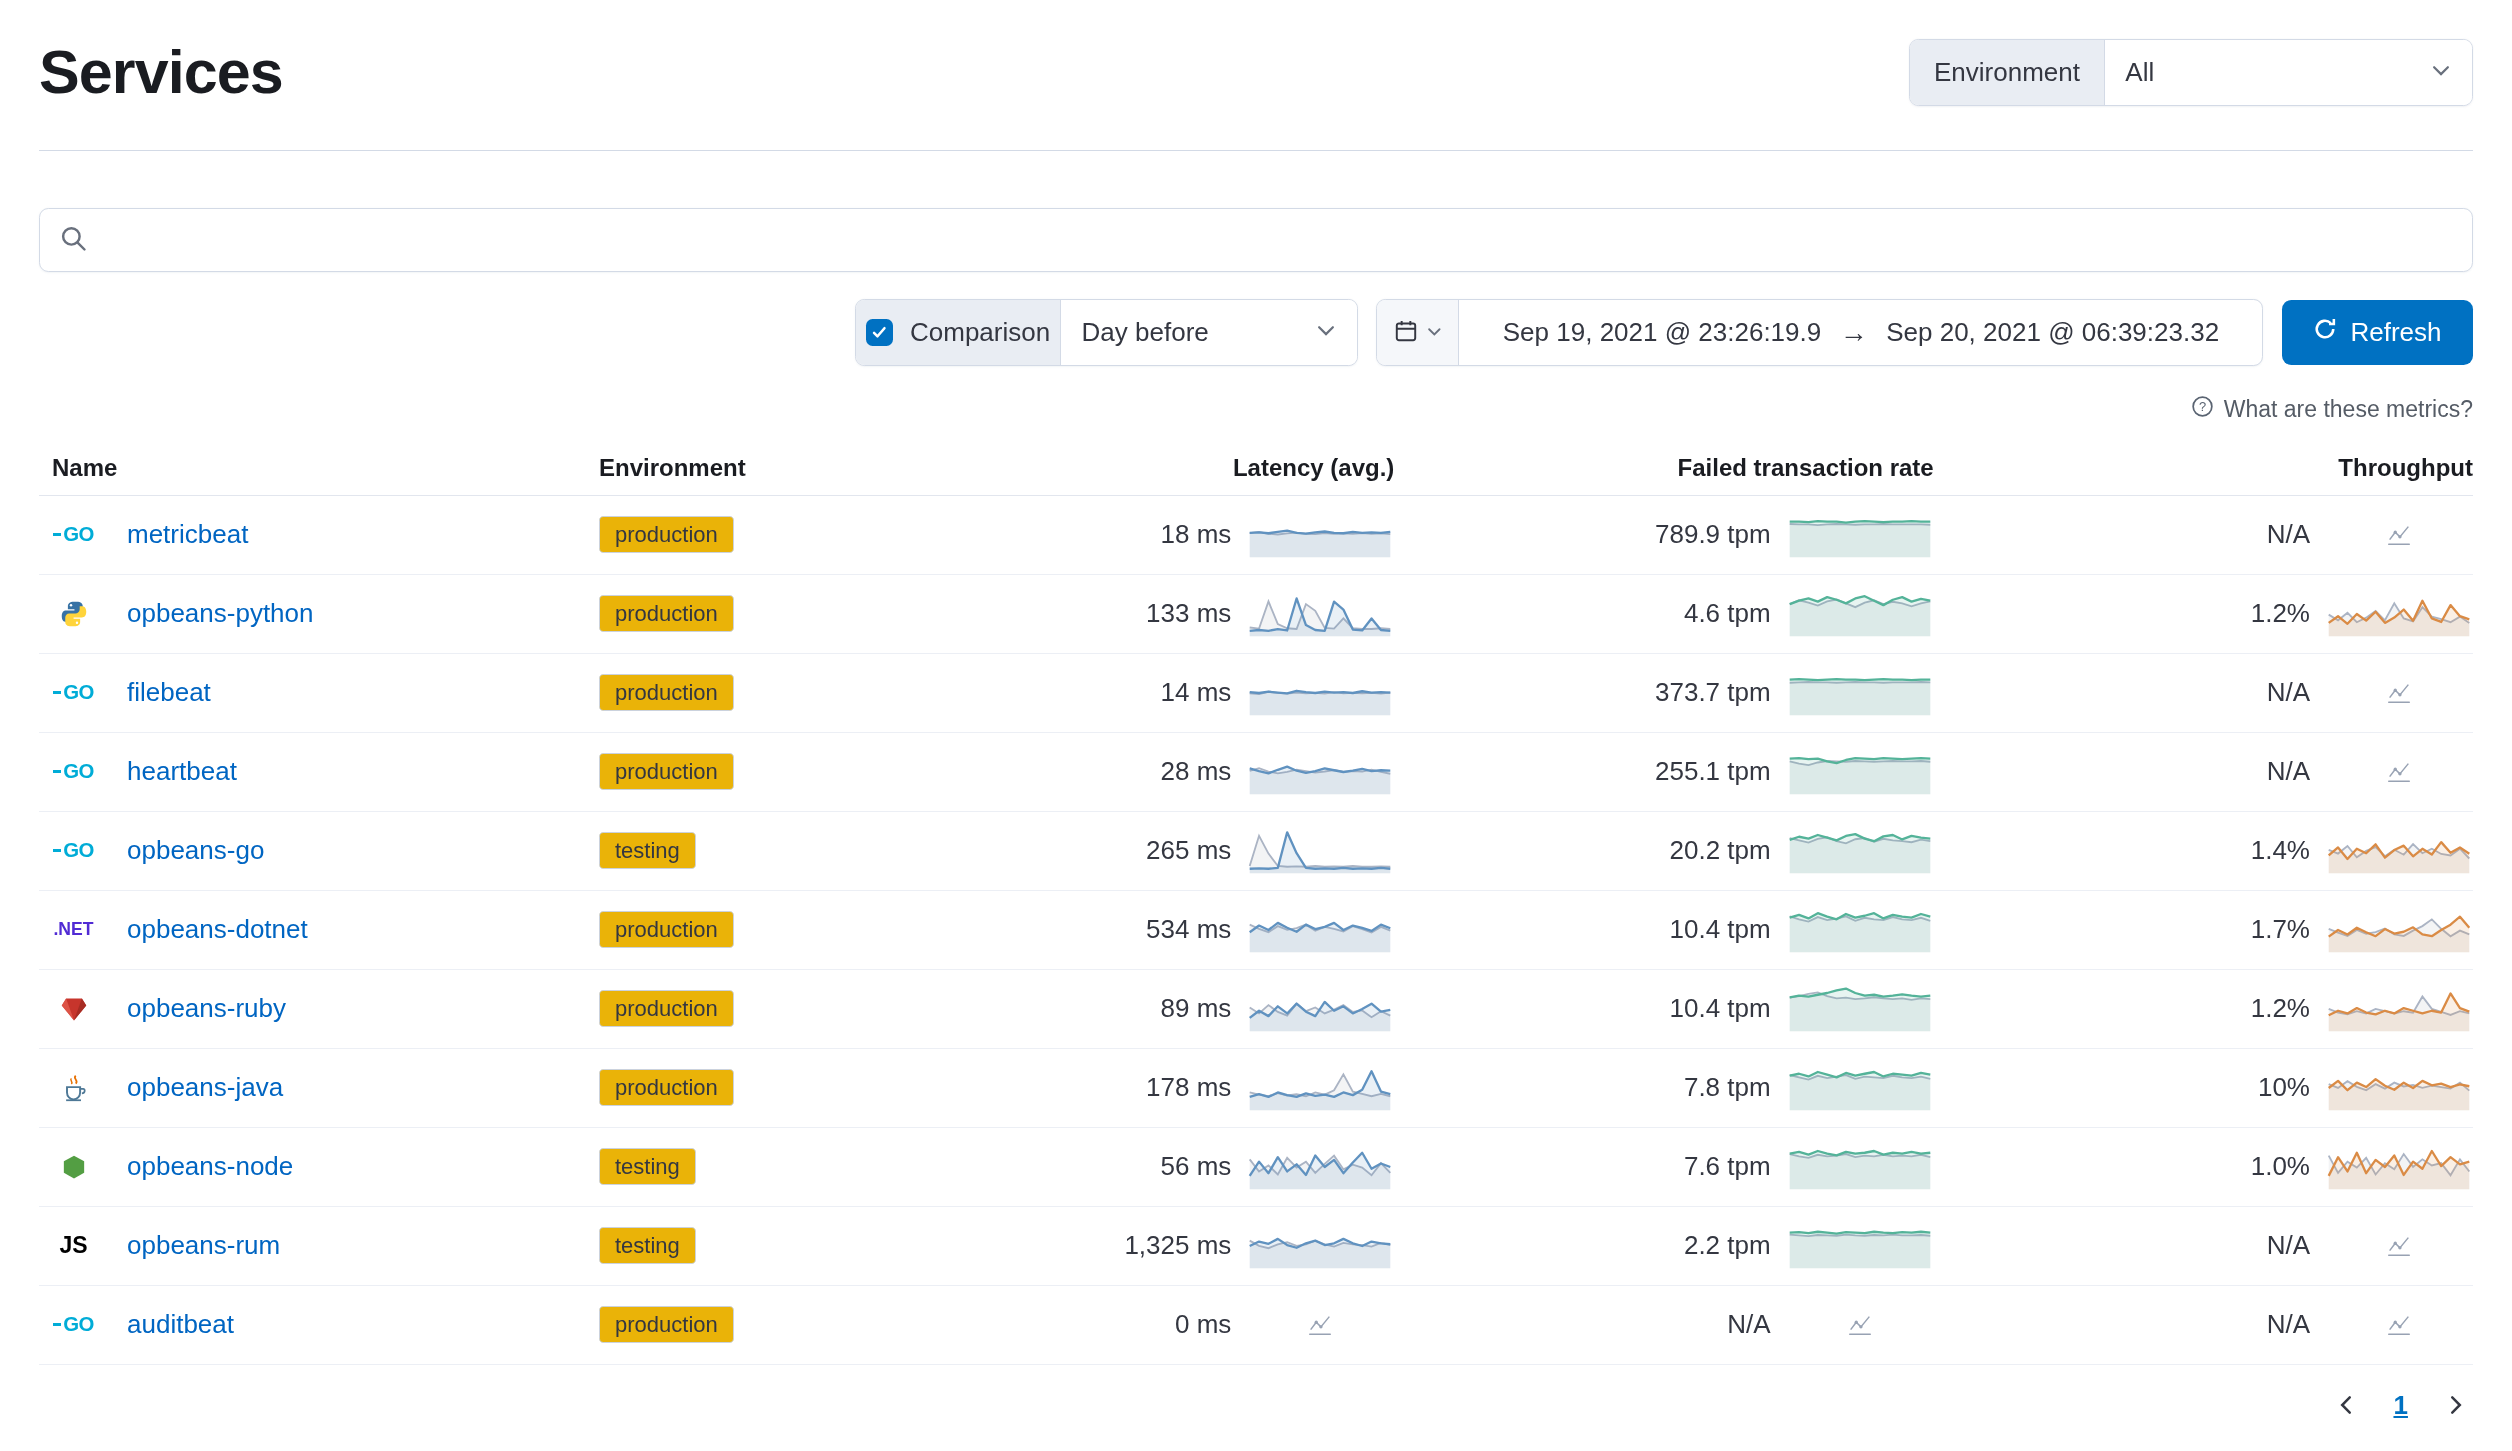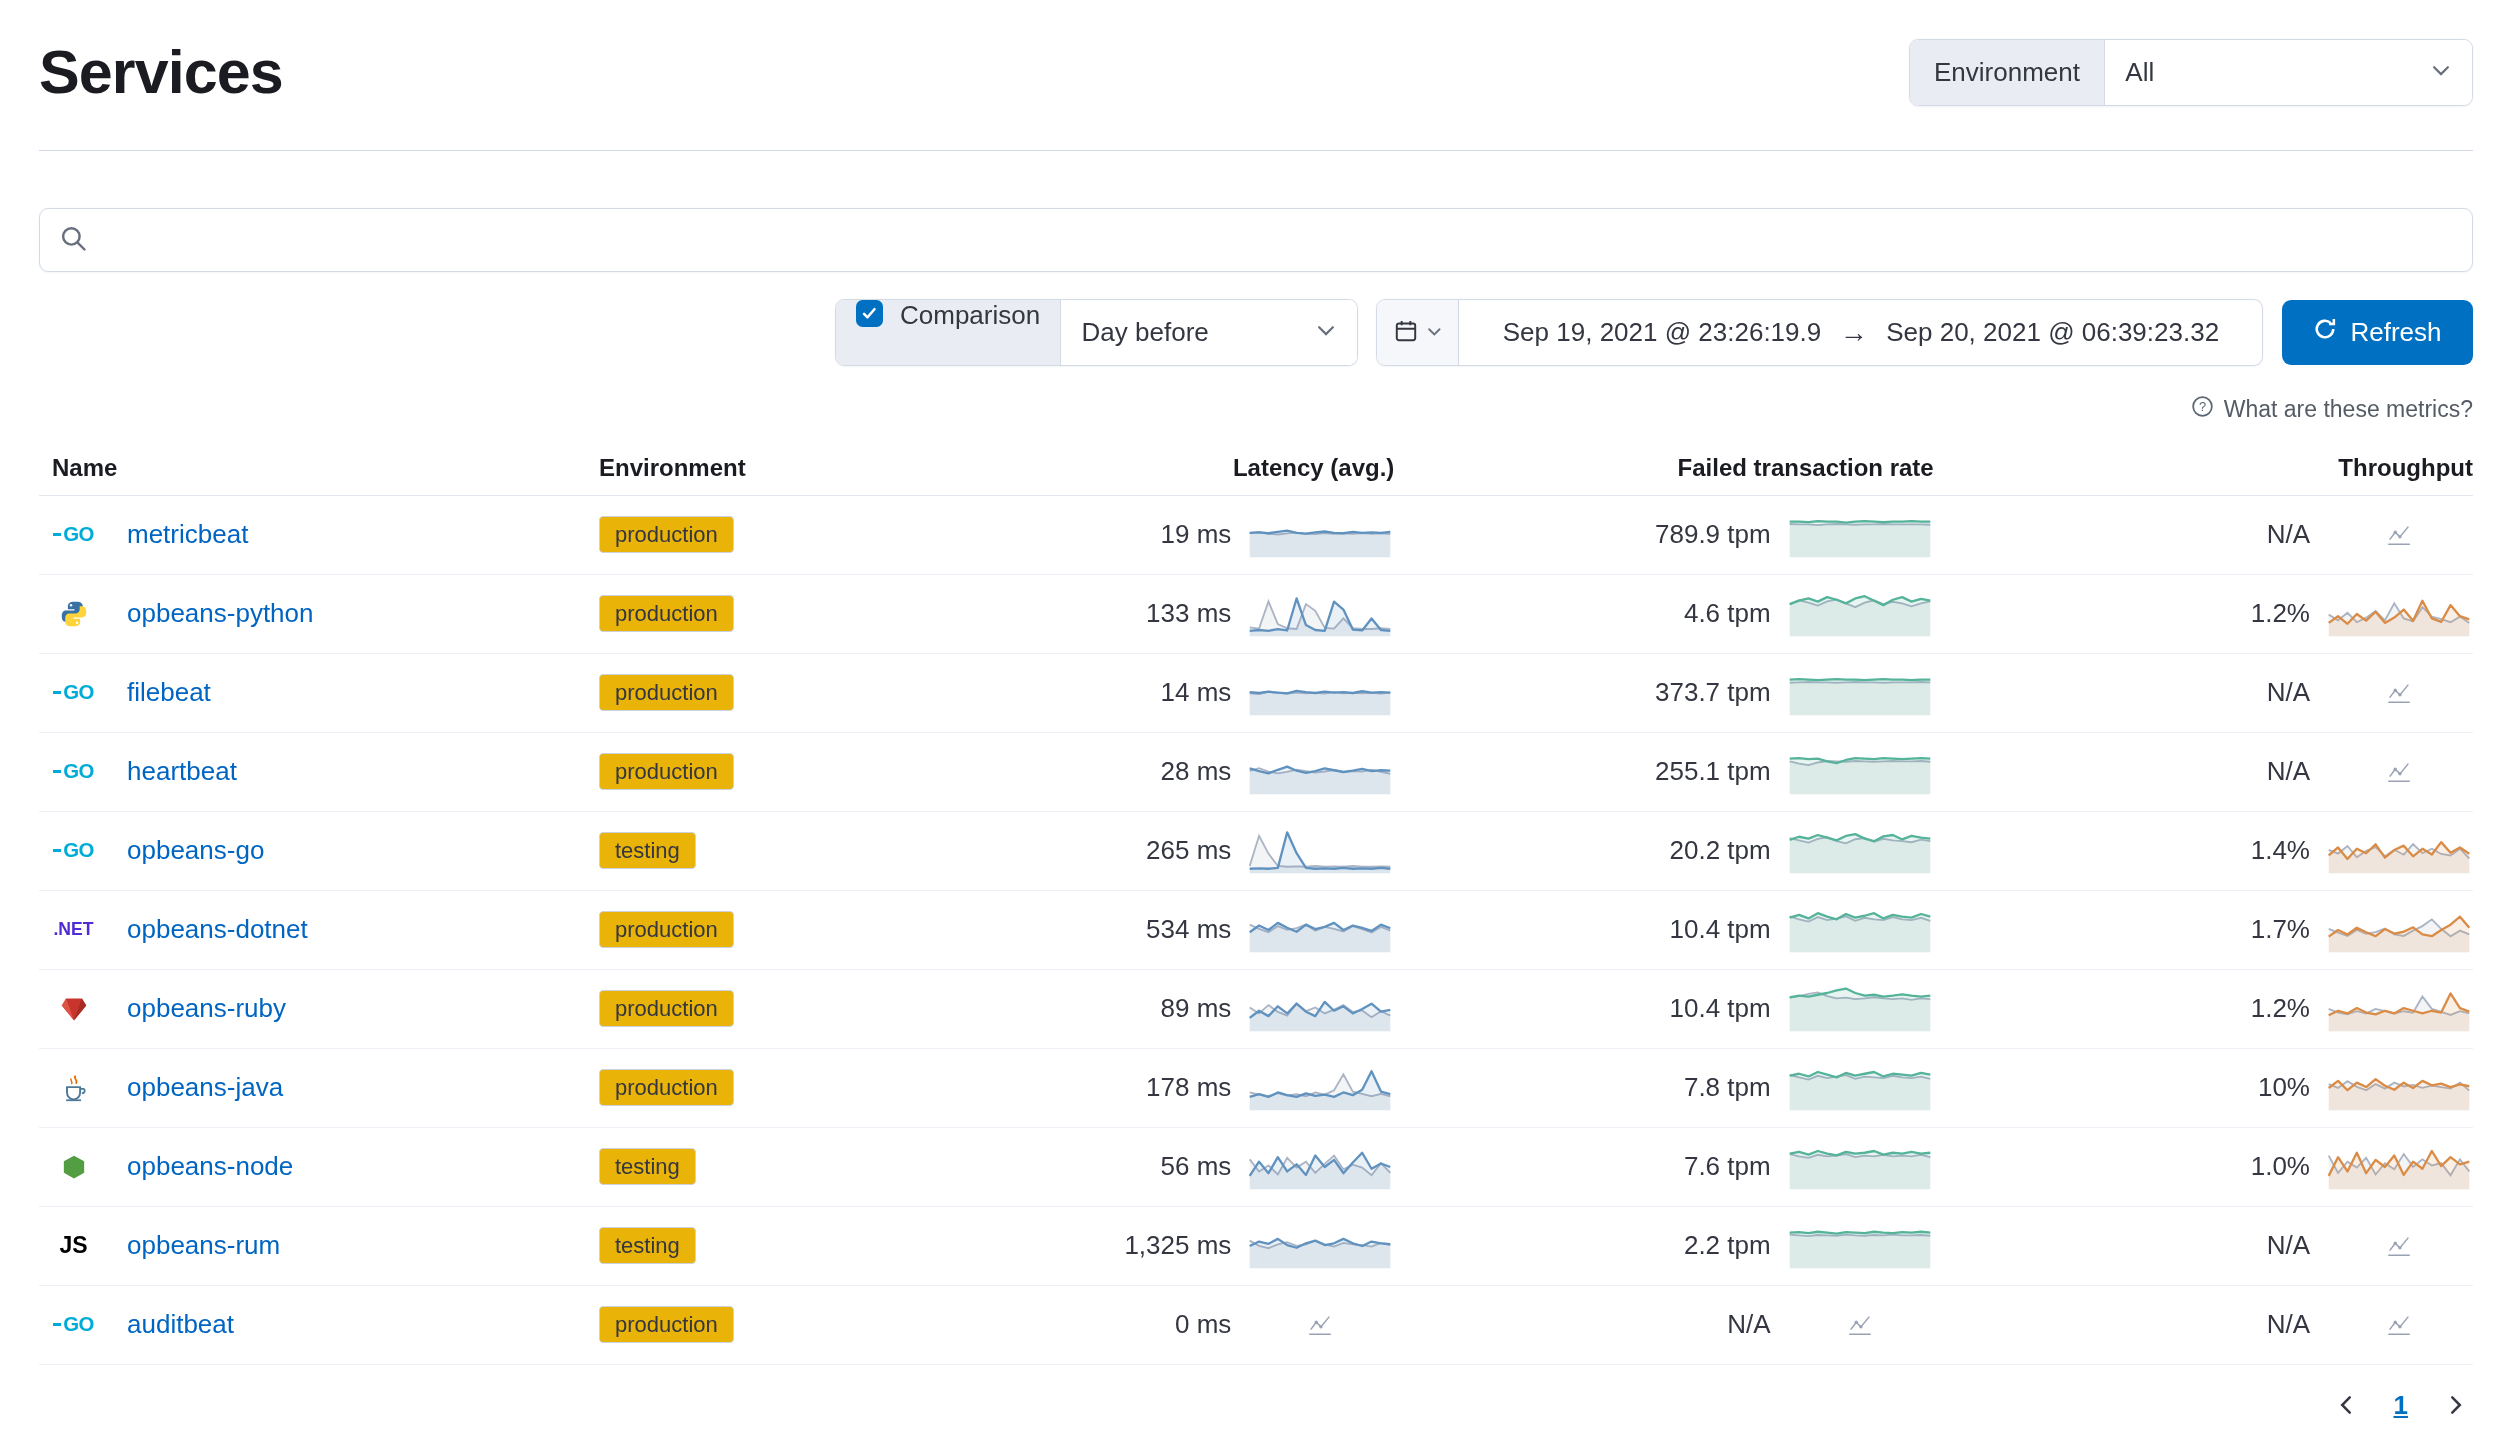--- a/index.html
+++ b/index.html
@@ -16,21 +16,21 @@
   .rule{border:none;border-top:0.9px solid #d3dae6;margin:43px 0 0;}
 
   
   .searchbar{margin-top:57px;height:62px;border:0.9px solid #d3dae6;border-radius:9.3px;display:flex;align-items:center;padding:0 20.4px;gap:15px;box-shadow:0 0.9px 1.9px rgba(152,162,179,.12);}
   .searchbar input{flex:1;border:none;outline:none;font-size:26px;color:#343741;font-family:"Liberation Sans",sans-serif;background:transparent;}
   .searchbar input::placeholder{color:#7a808c;}
 
   
   .controls{margin-top:28px;display:flex;justify-content:flex-end;align-items:center;gap:18.5px;height:65px;}
   .ctrl-group{display:flex;height:65px;border:0.9px solid #d3dae6;border-radius:9.3px;overflow:hidden;box-shadow:0 0.9px 1.9px rgba(152,162,179,.12);background:#fff;}
-  .cmp-box{background:#e9edf3;display:flex;gap:17px;padding:0 20px;border-right:0.9px solid #d3dae6;cursor:pointer;}
+  .cmp-box{background:#e9edf3;display:flex;align-items:center;gap:17px;padding:0 10px;border-right:0.9px solid #d3dae6;cursor:pointer;}
   .checkbox{width:27px;height:27px;background:#0071c2;border-radius:6.5px;display:flex;align-items:center;justify-content:center;flex:none;}
   .cmp-label{font-size:26px;color:#343741;}
   .select-box{display:flex;align-items:center;justify-content:space-between;padding:0 20.4px;width:255px;font-size:26px;background:#fff;cursor:pointer;}
   .datepicker{width:885px;}
   .cal-btn{display:flex;align-items:center;justify-content:center;gap:7.4px;width:82px;background:#f5f7fa;border:none;border-right:0.9px solid #d3dae6;cursor:pointer;padding:0;}
   .dates{flex:1;display:flex;align-items:center;justify-content:center;gap:18.5px;font-size:26px;color:#343741;cursor:pointer;}
   .dates .arrow{font-size:28px;color:#343741;}
   .refresh-btn{height:65px;padding:0 31.5px;background:#0071c2;color:#fff;border:none;border-radius:9.3px;font-size:26px;font-weight:500;display:flex;align-items:center;gap:13px;cursor:pointer;font-family:"Liberation Sans",sans-serif;}
 
   
@@ -170,21 +170,21 @@
     <div class="name-cell">
       <span class="agent-icon">
               <span class="go-badge">GO</span>
             </span>
       <a class="service-link">metricbeat</a>
     </div>
     <div class="env-cell">
       <span class="badge">production</span>
     </div>
     <div class="metric-cell">
-      <span class="metric-value">19 ms</span>
+      <span class="metric-value">18 ms</span>
       <span class="spark">
               <svg width="148" height="52" viewBox="0 0 160 56">
                 <path d="M4.0 25.9 L 14.1 24.6 L 24.3 26.7 L 34.4 27.5 L 44.5 26.3 L 54.7 25.5 L 64.8 26.7 L 74.9 27.1 L 85.1 25.9 L 95.2 26.7 L 105.3 26.3 L 115.5 26.7 L 125.6 25.9 L 135.7 26.7 L 145.9 26.3 L 156.0 27.1 L 156.0 52 L 4.0 52 Z" fill="#69707D" fill-opacity="0.08"></path>
                 <path d="M4.0 25.9 L 14.1 24.6 L 24.3 26.7 L 34.4 27.5 L 44.5 26.3 L 54.7 25.5 L 64.8 26.7 L 74.9 27.1 L 85.1 25.9 L 95.2 26.7 L 105.3 26.3 L 115.5 26.7 L 125.6 25.9 L 135.7 26.7 L 145.9 26.3 L 156.0 27.1" fill="none" stroke="#ABB4C4" stroke-width="2"></path>
                 <path d="M4.0 25.6 L 14.1 25.1 L 24.3 26.1 L 34.4 24.6 L 44.5 23.2 L 54.7 25.6 L 64.8 26.6 L 74.9 25.1 L 85.1 24.2 L 95.2 25.6 L 105.3 26.1 L 115.5 24.6 L 125.6 25.6 L 135.7 25.1 L 145.9 25.6 L 156.0 24.6 L 156.0 52 L 4.0 52 Z" fill="#6092C0" fill-opacity="0.14"></path>
                 <path d="M4.0 25.6 L 14.1 25.1 L 24.3 26.1 L 34.4 24.6 L 44.5 23.2 L 54.7 25.6 L 64.8 26.6 L 74.9 25.1 L 85.1 24.2 L 95.2 25.6 L 105.3 26.1 L 115.5 24.6 L 125.6 25.6 L 135.7 25.1 L 145.9 25.6 L 156.0 24.6" fill="none" stroke="#6092C0" stroke-width="2.5" stroke-linejoin="round"></path>
               </svg>
             </span>
     </div>
     <div class="metric-cell">

